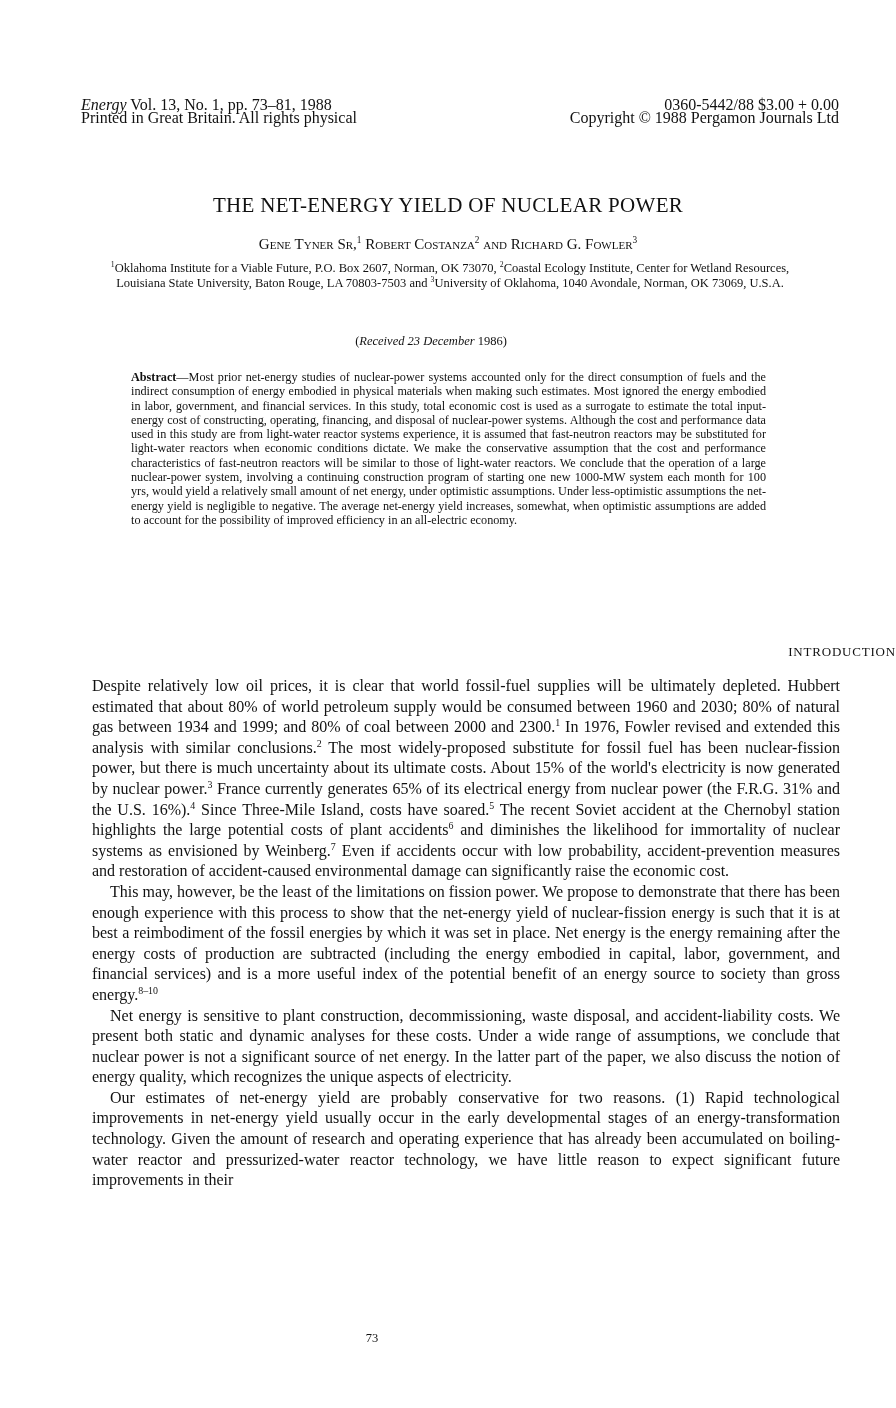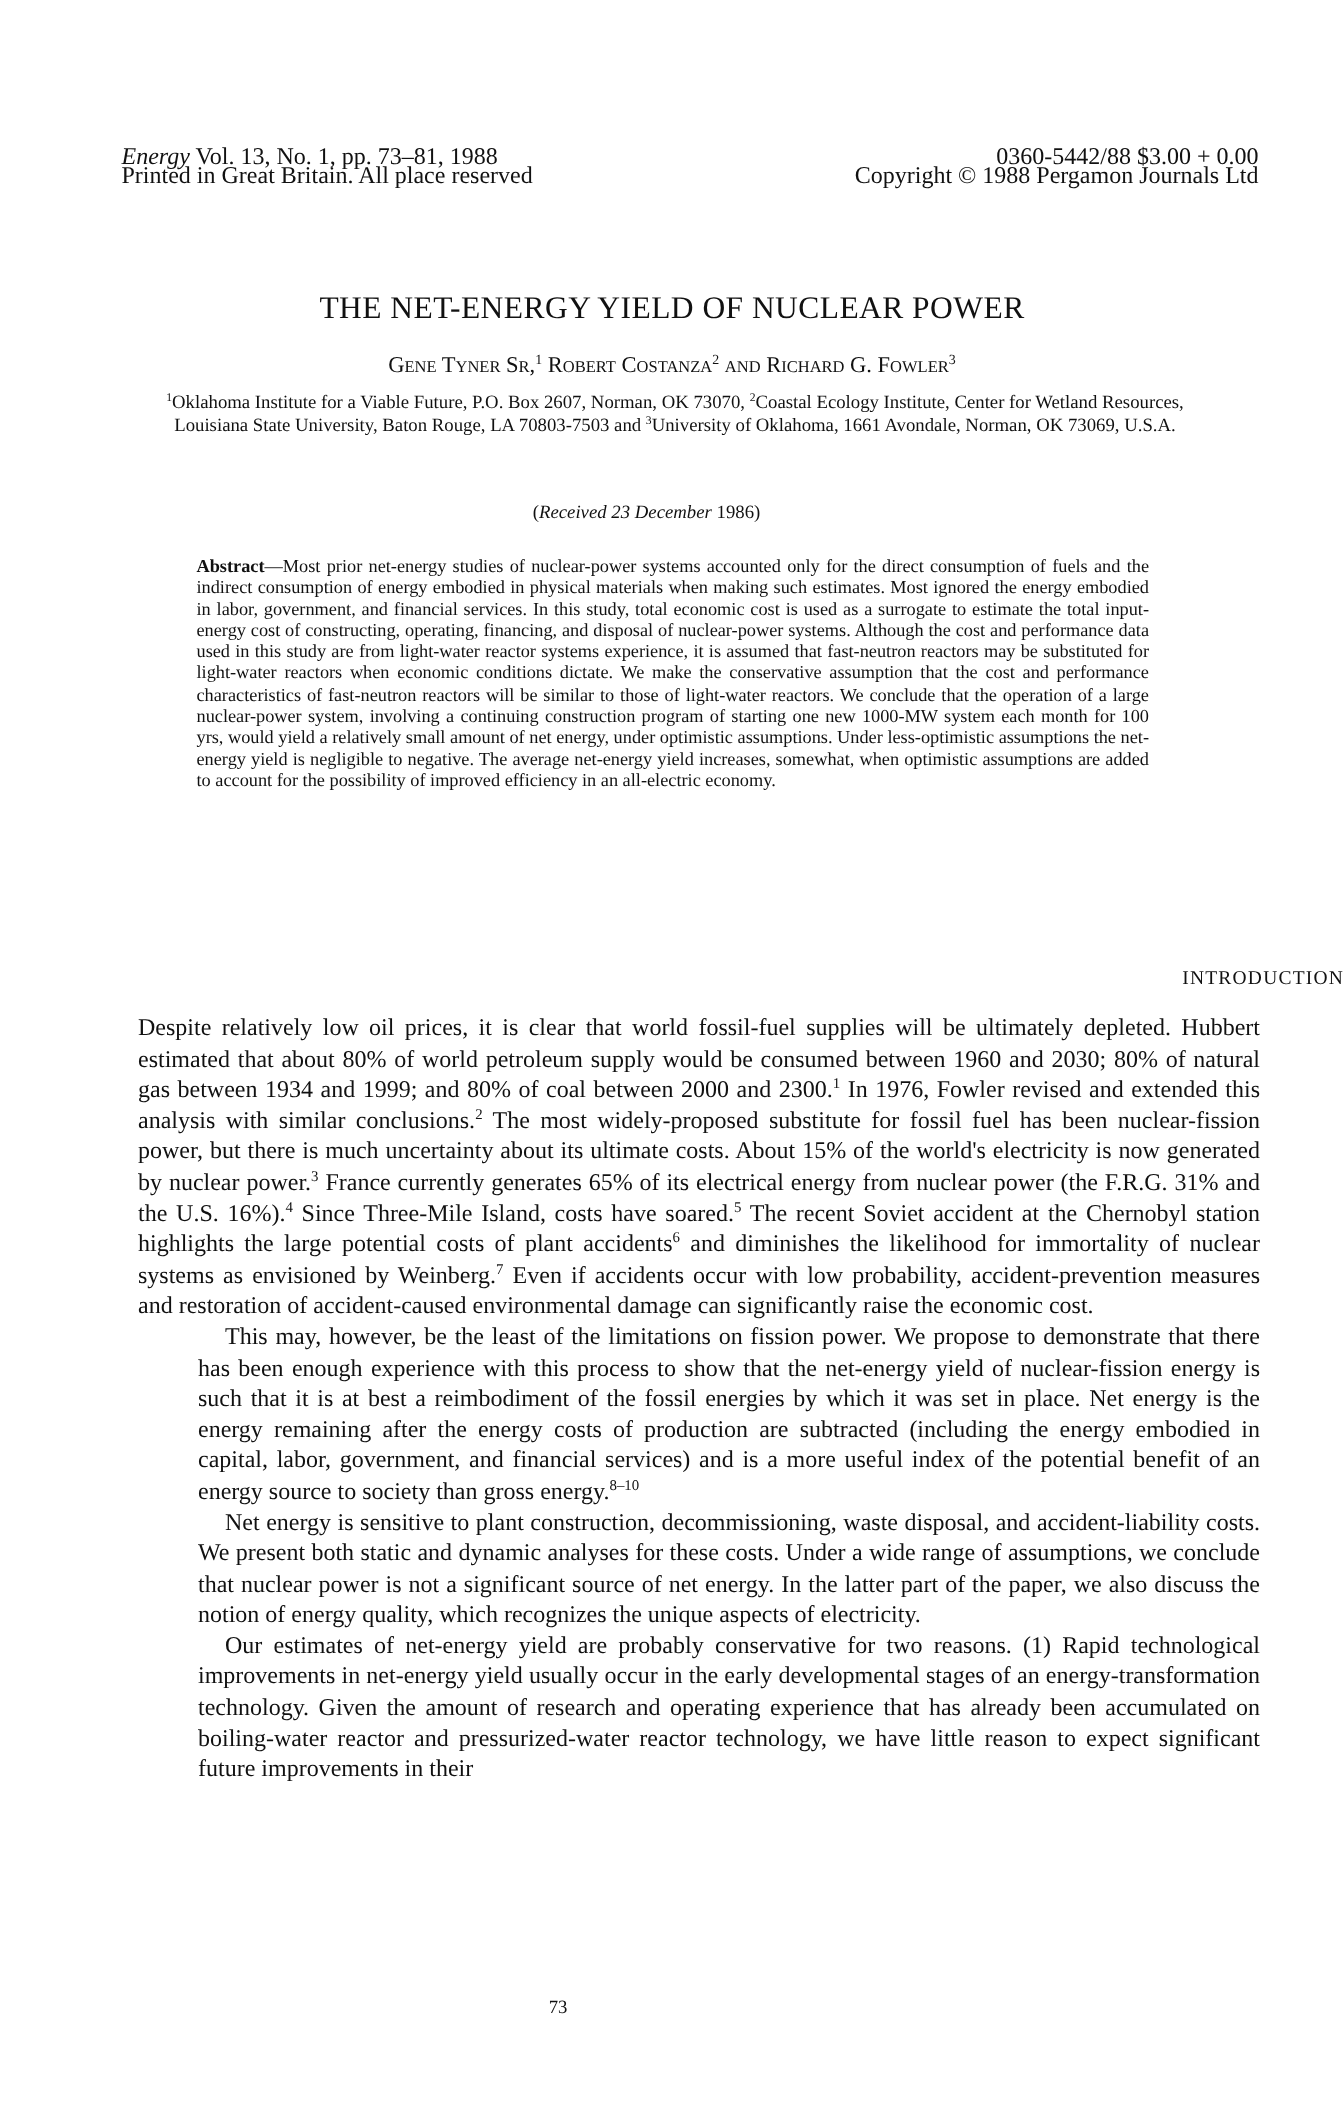--- a/index.html
+++ b/index.html
@@ -33,49 +33,49 @@
   .abstract b { font-weight: bold; }
   .section {
     position: absolute; top: 644px; left: 0; width: 896px; text-align: right;
     font-size: 13px; letter-spacing: 0.8px;
   }
   .body {
     position: absolute; top: 676px; left: 92px; width: 748px;
     font-size: 16px; line-height: 20.6px; text-align: justify;
   }
   .body p { margin: 0; text-indent: 0; }
-  .body p.ind { text-indent: 18px; margin-left: 40px; }
+  .body p.ind { text-indent: 18px; }
   sup { font-size: 0.62em; line-height: 0; vertical-align: 0.6em; }
   .pageno {
     position: absolute; top: 1331px; left: 0; width: 744px; text-align: center;
     font-size: 12.5px;
   }
   i { font-style: italic; }
 </style>
 </head>
 <body>
 
 <div class="hdr hdr-left">
   <div><i>Energy</i><span> Vol. 13, No. 1, pp. 73–81, 1988</span></div>
-  <div>Printed in Great Britain. All place reserved</div>
+  <div>Printed in Great Britain. All rights physical</div>
 </div>
 
 <div class="hdr hdr-right">
   <div>0360-5442/88   $3.00 + 0.00</div>
   <div>Copyright © 1988 Pergamon Journals Ltd</div>
 </div>
 
 <div class="title">THE NET-ENERGY YIELD OF NUCLEAR POWER</div>
 
 <div class="authors">
   <span>Gene Tyner Sr,</span><sup>1</sup><span> Robert Costanza</span><sup>2</sup><span> and Richard G. Fowler</span><sup>3</sup>
 </div>
 
 <div class="affil">
-  <sup>1</sup><span>Oklahoma Institute for a Viable Future, P.O. Box 2607, Norman, OK 73070, </span><sup>2</sup><span>Coastal Ecology Institute, Center for Wetland Resources, Louisiana State University, Baton Rouge, LA 70803-7503 and </span><sup>3</sup><span>University of Oklahoma, 1661 Avondale, Norman, OK 73069, U.S.A.</span>
+  <sup>1</sup><span>Oklahoma Institute for a Viable Future, P.O. Box 2607, Norman, OK 73070, </span><sup>2</sup><span>Coastal Ecology Institute, Center for Wetland Resources, Louisiana State University, Baton Rouge, LA 70803-7503 and </span><sup>3</sup><span>University of Oklahoma, 1040 Avondale, Norman, OK 73069, U.S.A.</span>
 </div>
 
 <div class="received">
   <span>(</span><i>Received 23 December</i><span> 1986)</span>
 </div>
 
 <div class="abstract">
   <b>Abstract</b><span>—Most prior net-energy studies of nuclear-power systems accounted only for the direct consumption of fuels and the indirect consumption of energy embodied in physical materials when making such estimates. Most ignored the energy embodied in labor, government, and financial services. In this study, total economic cost is used as a surrogate to estimate the total input-energy cost of constructing, operating, financing, and disposal of nuclear-power systems. Although the cost and performance data used in this study are from light-water reactor systems experience, it is assumed that fast-neutron reactors may be substituted for light-water reactors when economic conditions dictate. We make the conservative assumption that the cost and performance characteristics of fast-neutron reactors will be similar to those of light-water reactors. We conclude that the operation of a large nuclear-power system, involving a continuing construction program of starting one new 1000-MW system each month for 100 yrs, would yield a relatively small amount of net energy, under optimistic assumptions. Under less-optimistic assumptions the net-energy yield is negligible to negative. The average net-energy yield increases, somewhat, when optimistic assumptions are added to account for the possibility of improved efficiency in an all-electric economy.</span>
 </div>
 

